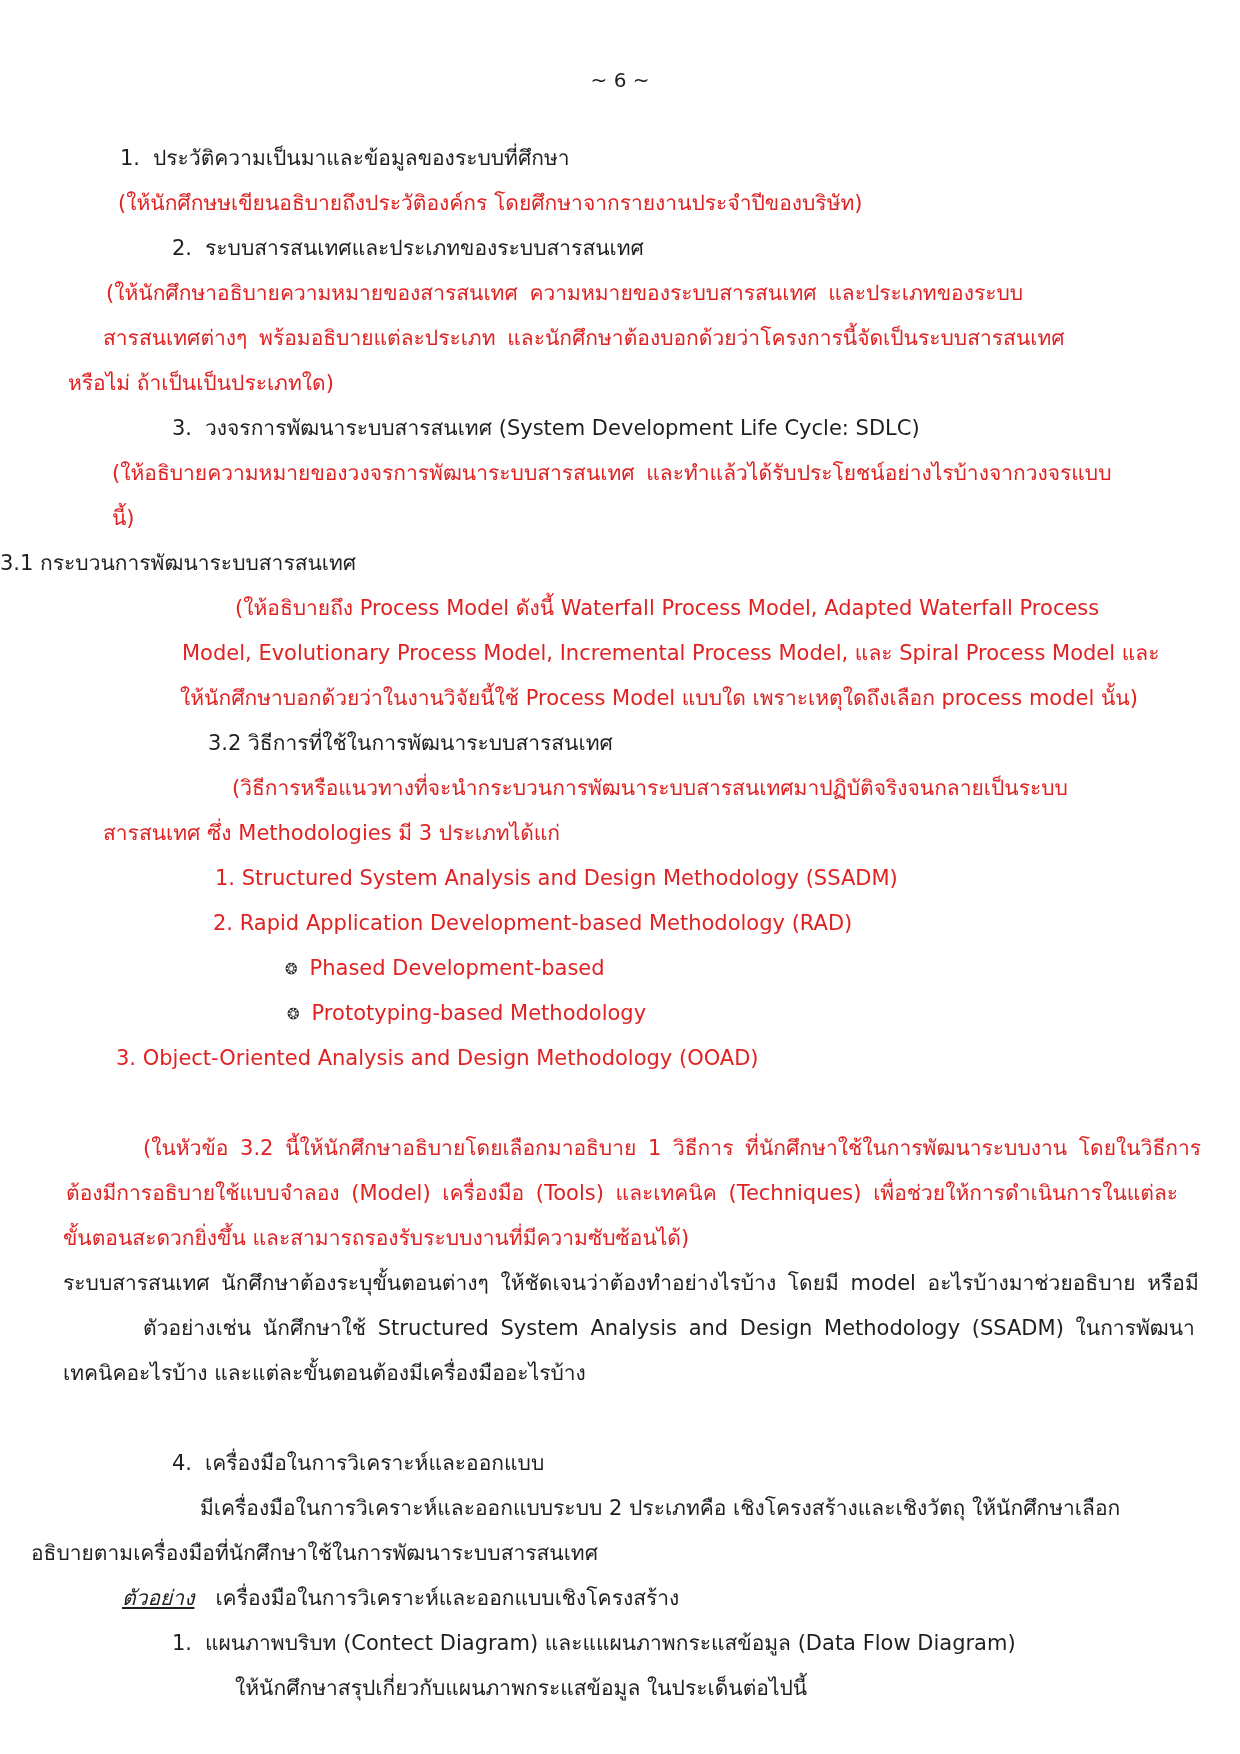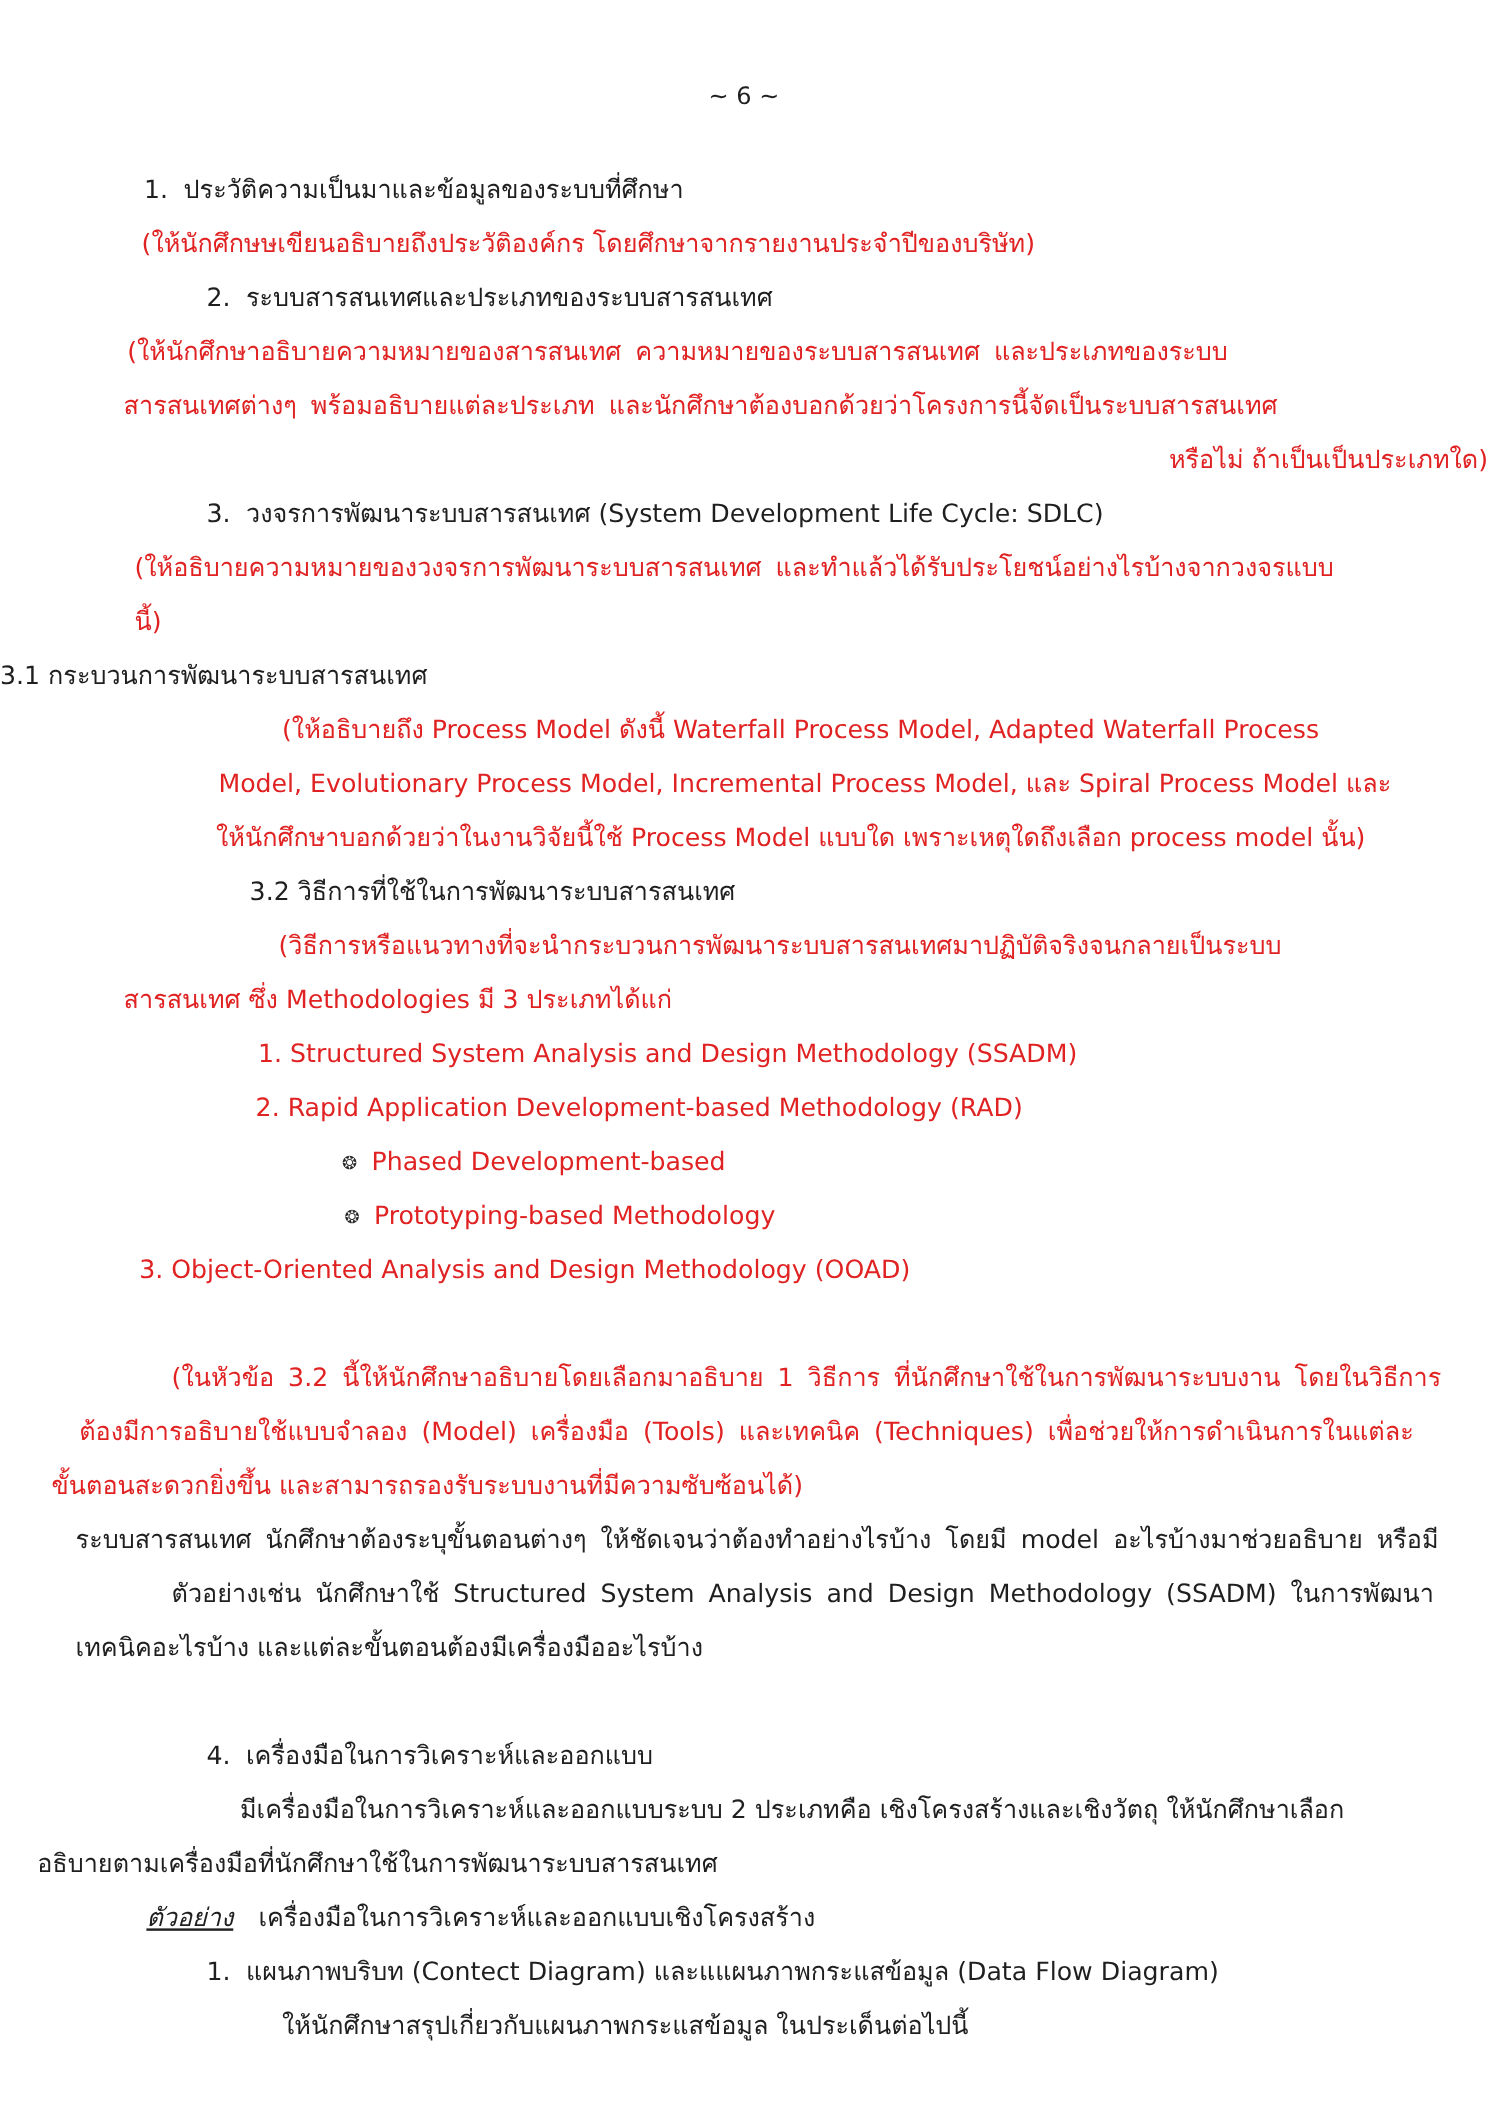--- a/index.html
+++ b/index.html
@@ -59,40 +59,40 @@
 <body>
 
 <div class="page">
   <div class="page-number">~ 6 ~</div>
   <div class="lines">
       <div class="tline black" style="padding-left: 120px;"><span class="num">1.</span><span>ประวัติความเป็นมาและข้อมูลของระบบที่ศึกษา</span></div>
       <div class="tline red" style="padding-left: 118px;"><span>(ให้นักศึกษษเขียนอธิบายถึงประวัติองค์กร โดยศึกษาจากรายงานประจำปีของบริษัท)</span></div>
       <div class="tline black" style="padding-left: 172px;"><span class="num">2.</span><span>ระบบสารสนเทศและประเภทของระบบสารสนเทศ</span></div>
       <div class="tline red justify" style="padding-left: 106px;"><span>(ให้นักศึกษาอธิบายความหมายของสารสนเทศ ความหมายของระบบสารสนเทศ และประเภทของระบบ</span></div>
       <div class="tline red justify" style="padding-left: 103px;"><span>สารสนเทศต่างๆ พร้อมอธิบายแต่ละประเภท และนักศึกษาต้องบอกด้วยว่าโครงการนี้จัดเป็นระบบสารสนเทศ</span></div>
-      <div class="tline red" style="padding-left: 68px; text-align: right;"><span>หรือไม่ ถ้าเป็นเป็นประเภทใด)</span></div>
+      <div class="tline red" style="padding-left: 68px;"><span>หรือไม่ ถ้าเป็นเป็นประเภทใด)</span></div>
       <div class="tline black" style="padding-left: 172px;"><span class="num">3.</span><span>วงจรการพัฒนาระบบสารสนเทศ  (System Development Life Cycle: SDLC)</span></div>
       <div class="tline red justify" style="padding-left: 112px;"><span>(ให้อธิบายความหมายของวงจรการพัฒนาระบบสารสนเทศ และทำแล้วได้รับประโยชน์อย่างไรบ้างจากวงจรแบบ</span></div>
       <div class="tline red" style="padding-left: 112px;"><span>นี้)</span></div>
       <div class="tline black" style=""><span>3.1 กระบวนการพัฒนาระบบสารสนเทศ</span></div>
       <div class="tline red" style="padding-left: 235px;"><span>(ให้อธิบายถึง Process Model ดังนี้ Waterfall Process Model, Adapted Waterfall Process</span></div>
       <div class="tline red" style="padding-left: 182px;"><span>Model, Evolutionary Process Model, Incremental Process Model, และ Spiral Process Model และ</span></div>
       <div class="tline red" style="padding-left: 180px;"><span>ให้นักศึกษาบอกด้วยว่าในงานวิจัยนี้ใช้ Process Model แบบใด เพราะเหตุใดถึงเลือก process model นั้น)</span></div>
       <div class="tline black" style="padding-left: 208px;"><span>3.2 วิธีการที่ใช้ในการพัฒนาระบบสารสนเทศ</span></div>
       <div class="tline red" style="padding-left: 232px;"><span>(วิธีการหรือแนวทางที่จะนำกระบวนการพัฒนาระบบสารสนเทศมาปฏิบัติจริงจนกลายเป็นระบบ</span></div>
       <div class="tline red" style="padding-left: 103px;"><span>สารสนเทศ ซึ่ง Methodologies มี 3 ประเภทได้แก่</span></div>
       <div class="tline red" style="padding-left: 215px;"><span>1. Structured System Analysis and Design Methodology (SSADM)</span></div>
       <div class="tline red" style="padding-left: 213px;"><span>2. Rapid Application Development-based Methodology (RAD)</span></div>
       <div class="tline red" style="padding-left: 285px;"><span class="bullet">❂</span><span>Phased Development-based</span></div>
       <div class="tline red" style="padding-left: 287px;"><span class="bullet">❂</span><span>Prototyping-based Methodology</span></div>
       <div class="tline red" style="padding-left: 116px;"><span>3. Object-Oriented Analysis and Design Methodology (OOAD)</span></div>
       <div class="tline blank"></div>
       <div class="tline red justify" style="padding-left: 143px;"><span>(ในหัวข้อ 3.2 นี้ให้นักศึกษาอธิบายโดยเลือกมาอธิบาย 1 วิธีการ ที่นักศึกษาใช้ในการพัฒนาระบบงาน  โดยในวิธีการ</span></div>
       <div class="tline red justify" style="padding-left: 66px;"><span>ต้องมีการอธิบายใช้แบบจำลอง  (Model)  เครื่องมือ (Tools)  และเทคนิค (Techniques)  เพื่อช่วยให้การดำเนินการในแต่ละ</span></div>
-      <div class="tline red" style="padding-left: 43px;"><span>ขั้นตอนสะดวกยิ่งขึ้น และสามารถรองรับระบบงานที่มีความซับซ้อนได้)</span></div>
+      <div class="tline red" style="padding-left: 63px;"><span>ขั้นตอนสะดวกยิ่งขึ้น และสามารถรองรับระบบงานที่มีความซับซ้อนได้)</span></div>
       <div class="tline black justify" style="padding-left: 63px;"><span>ระบบสารสนเทศ นักศึกษาต้องระบุขั้นตอนต่างๆ ให้ชัดเจนว่าต้องทำอย่างไรบ้าง โดยมี model อะไรบ้างมาช่วยอธิบาย หรือมี</span></div>
       <div class="tline black justify" style="padding-left: 143px;"><span>ตัวอย่างเช่น นักศึกษาใช้ Structured  System  Analysis  and  Design  Methodology  (SSADM) ในการพัฒนา</span></div>
       <div class="tline black" style="padding-left: 63px;"><span>เทคนิคอะไรบ้าง และแต่ละขั้นตอนต้องมีเครื่องมืออะไรบ้าง</span></div>
       <div class="tline blank"></div>
       <div class="tline black" style="padding-left: 172px;"><span class="num">4.</span><span>เครื่องมือในการวิเคราะห์และออกแบบ</span></div>
       <div class="tline black" style="padding-left: 200px;"><span>มีเครื่องมือในการวิเคราะห์และออกแบบระบบ  2 ประเภทคือ เชิงโครงสร้างและเชิงวัตถุ ให้นักศึกษาเลือก</span></div>
       <div class="tline black" style="padding-left: 31px;"><span>อธิบายตามเครื่องมือที่นักศึกษาใช้ในการพัฒนาระบบสารสนเทศ</span></div>
       <div class="tline black" style="padding-left: 122px;"><span class="u-prefix">ตัวอย่าง</span><span>เครื่องมือในการวิเคราะห์และออกแบบเชิงโครงสร้าง</span></div>
       <div class="tline black" style="padding-left: 172px;"><span class="num">1.</span><span>แผนภาพบริบท (Contect Diagram) และแแผนภาพกระแสข้อมูล (Data Flow Diagram)</span></div>
       <div class="tline black" style="padding-left: 235px;"><span>ให้นักศึกษาสรุปเกี่ยวกับแผนภาพกระแสข้อมูล ในประเด็นต่อไปนี้</span></div>

